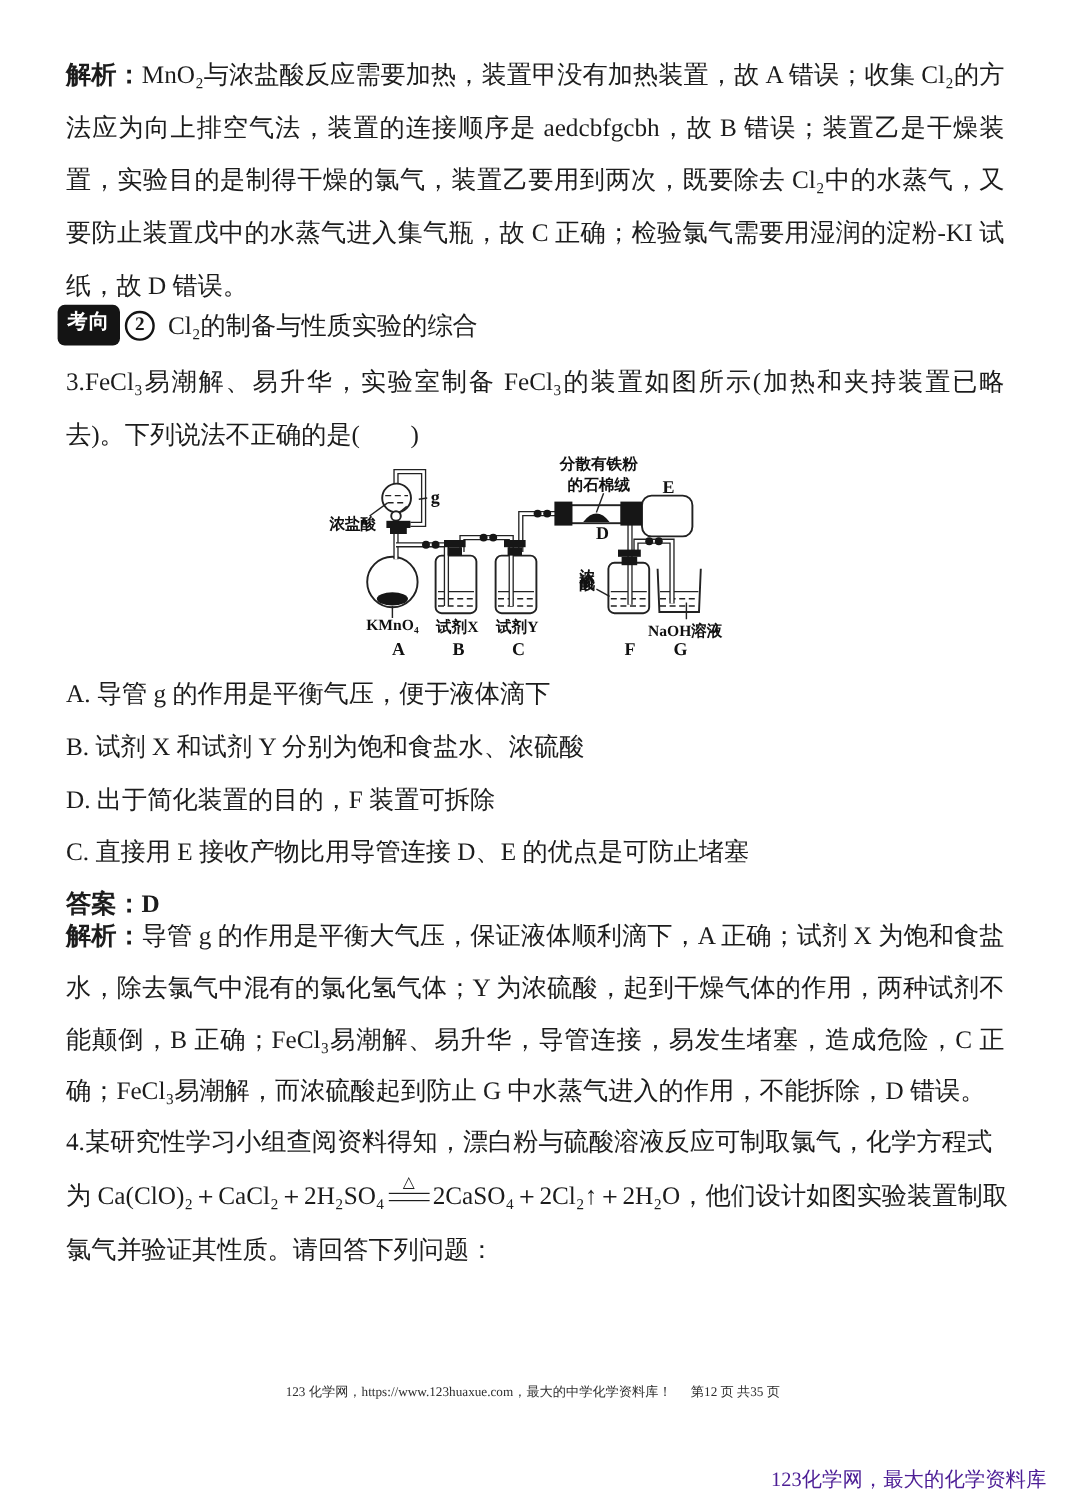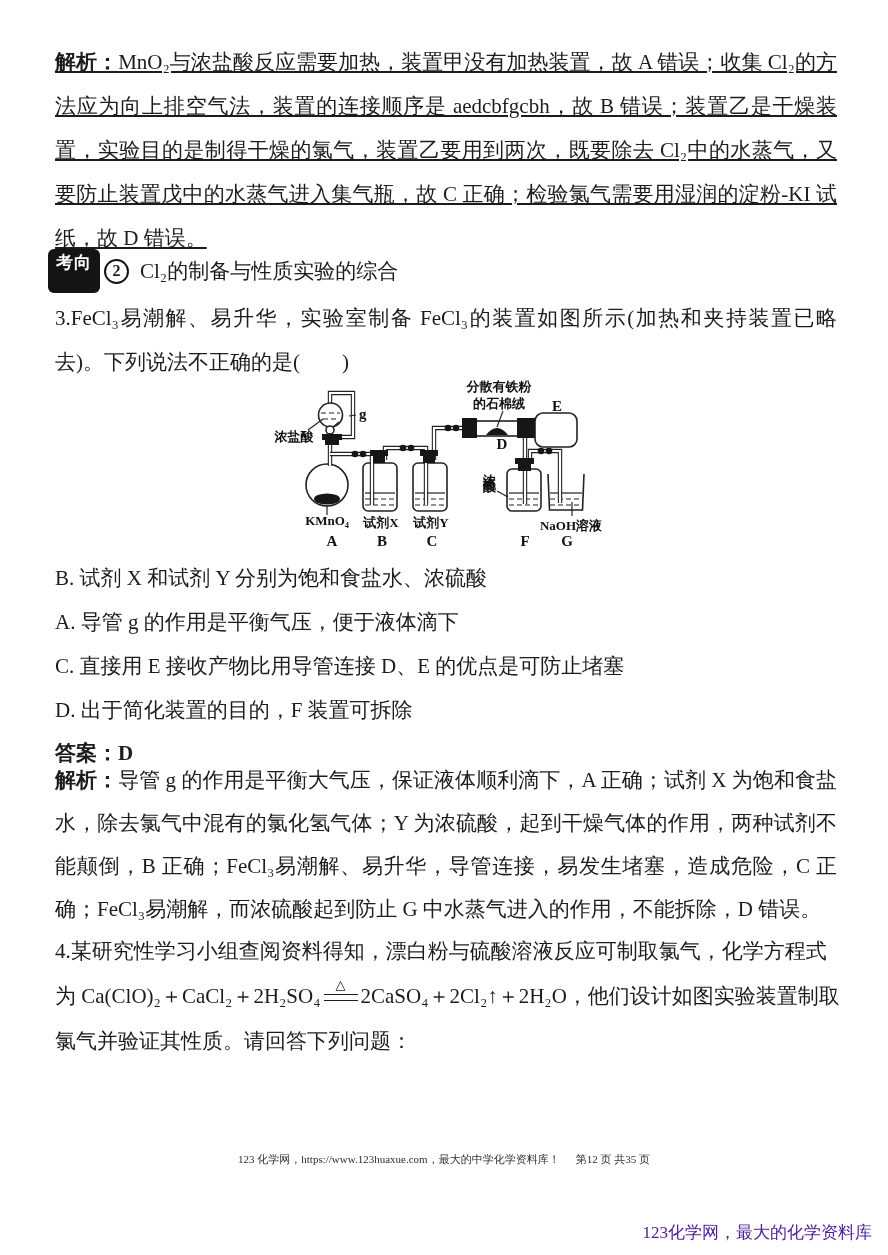--- a/index.html
+++ b/index.html
@@ -5,21 +5,21 @@
   html,body{margin:0;padding:0;background:#ffffff;}
   .page{position:relative;width:888px;height:1255px;background:#fff;overflow:hidden;
         font-family:"Liberation Serif","DejaVu Serif",serif;color:#1c1c1c;}
   .flow{position:absolute;left:55px;width:782px;font-size:21px;line-height:44px;text-align:justify;}
   .lh43{line-height:43px;}
   .lh45{line-height:45px;}
   .blabel{font-weight:700;}
   .opt{height:44px;line-height:44px;white-space:nowrap;}
   .badge-row{position:absolute;left:48px;top:256px;display:flex;align-items:center;height:30px;}
   .kx-badge{background:#141414;color:#fff;border-radius:6px;font-weight:700;font-size:17px;line-height:1;
-            padding:5px 8px 22px;letter-spacing:1px;}
+            padding:5px 8px 12px;letter-spacing:1px;}
   .kx-num{width:21px;height:21px;border:2.5px solid #141414;border-radius:50%;display:flex;align-items:center;
           justify-content:center;font-weight:700;font-size:16px;margin-left:4px;}
   .kx-title{font-weight:400;font-size:21px;margin-left:11px;}
   .eqline{white-space:nowrap;text-align:left;}
   .eqwrap{display:inline-block;position:relative;margin:0 3px;vertical-align:2px;}
   .eqwrap .delta{position:absolute;top:-16px;left:50%;transform:translateX(-50%);font-size:13px;line-height:1;}
   .eqwrap .bars{display:block;width:34px;height:5px;border-top:1.6px solid #1c1c1c;border-bottom:1.6px solid #1c1c1c;}
   .footer{position:absolute;top:1152px;left:0;width:100%;text-align:center;font-size:11px;color:#2e2e2e;}
   .footer .pg{margin-left:16px;}
   .watermark{position:absolute;top:1221px;right:16px;font-size:17px;color:#4c1d95;}
@@ -34,21 +34,21 @@
   .vessel{fill:#fff;stroke:#222;stroke-width:1.6;}
   .black{fill:#161616;stroke:none;}
   .thin{stroke:#222;stroke-width:1.2;fill:none;}
   .dash{stroke:#222;stroke-width:1.2;fill:none;stroke-dasharray:5 3;}
 </style>
 </head>
 <body>
 
 <div class="page">
 
-  <div class="flow" style="top:40px;text-decoration:underline;">
+  <div class="flow" style="top:40px;">
     <span class="blabel">解析：</span><span>MnO₂与浓盐酸反应需要加热，装置甲没有加热装置，故 A 错误；收集 Cl₂的方法应为向上排空气法，装置的连接顺序是 aedcbfgcbh，故 B 错误；装置乙是干燥装置，实验目的是制得干燥的氯气，装置乙要用到两次，既要除去 Cl₂中的水蒸气，又要防止装置戊中的水蒸气进入集气瓶，故 C 正确；检验氯气需要用湿润的淀粉-KI 试纸，故 D 错误。</span>
   </div>
 
   <div class="badge-row">
     <span class="kx-badge">考向</span>
     <span class="kx-num">2</span>
     <span class="kx-title">Cl₂的制备与性质实验的综合</span>
   </div>
 
   <div class="flow" style="top:296px;">3.FeCl₃易潮解、易升华，实验室制备 FeCl₃的装置如图所示(加热和夹持装置已略去)。下列说法不正确的是(　　)</div>
@@ -155,24 +155,24 @@
       <text class="dletter" x="187" y="172" text-anchor="middle">C</text>
       <text class="dletter" x="257" y="75" text-anchor="middle">D</text>
       <text class="dletter" x="312" y="37" text-anchor="middle">E</text>
       <text class="dletter" x="280" y="172" text-anchor="middle">F</text>
       <text class="dletter" x="322" y="172" text-anchor="middle">G</text>
     </svg>
     <div class="vlabel">浓硫酸</div>
   </div>
 
   <div class="flow" style="top:556px;text-align:left;">
+    <div class="opt">A. 导管 g 的作用是平衡气压，便于液体滴下</div>
     <div class="opt">B. 试剂 X 和试剂 Y 分别为饱和食盐水、浓硫酸</div>
-    <div class="opt">A. 导管 g 的作用是平衡气压，便于液体滴下</div>
+    <div class="opt">D. 出于简化装置的目的，F 装置可拆除</div>
     <div class="opt">C. 直接用 E 接收产物比用导管连接 D、E 的优点是可防止堵塞</div>
-    <div class="opt">D. 出于简化装置的目的，F 装置可拆除</div>
   </div>
 
   <div class="flow lh43" style="top:732px;text-align:left;">
     <span class="blabel">答案：</span><span class="blabel">D</span>
   </div>
 
   <div class="flow lh43" style="top:759px;">
     <span class="blabel">解析：</span><span>导管 g 的作用是平衡大气压，保证液体顺利滴下，A 正确；试剂 X 为饱和食盐水，除去氯气中混有的氯化氢气体；Y 为浓硫酸，起到干燥气体的作用，两种试剂不能颠倒，B 正确；FeCl₃易潮解、易升华，导管连接，易发生堵塞，造成危险，C 正确；FeCl₃易潮解，而浓硫酸起到防止 G 中水蒸气进入的作用，不能拆除，D 错误。</span>
   </div>
 

